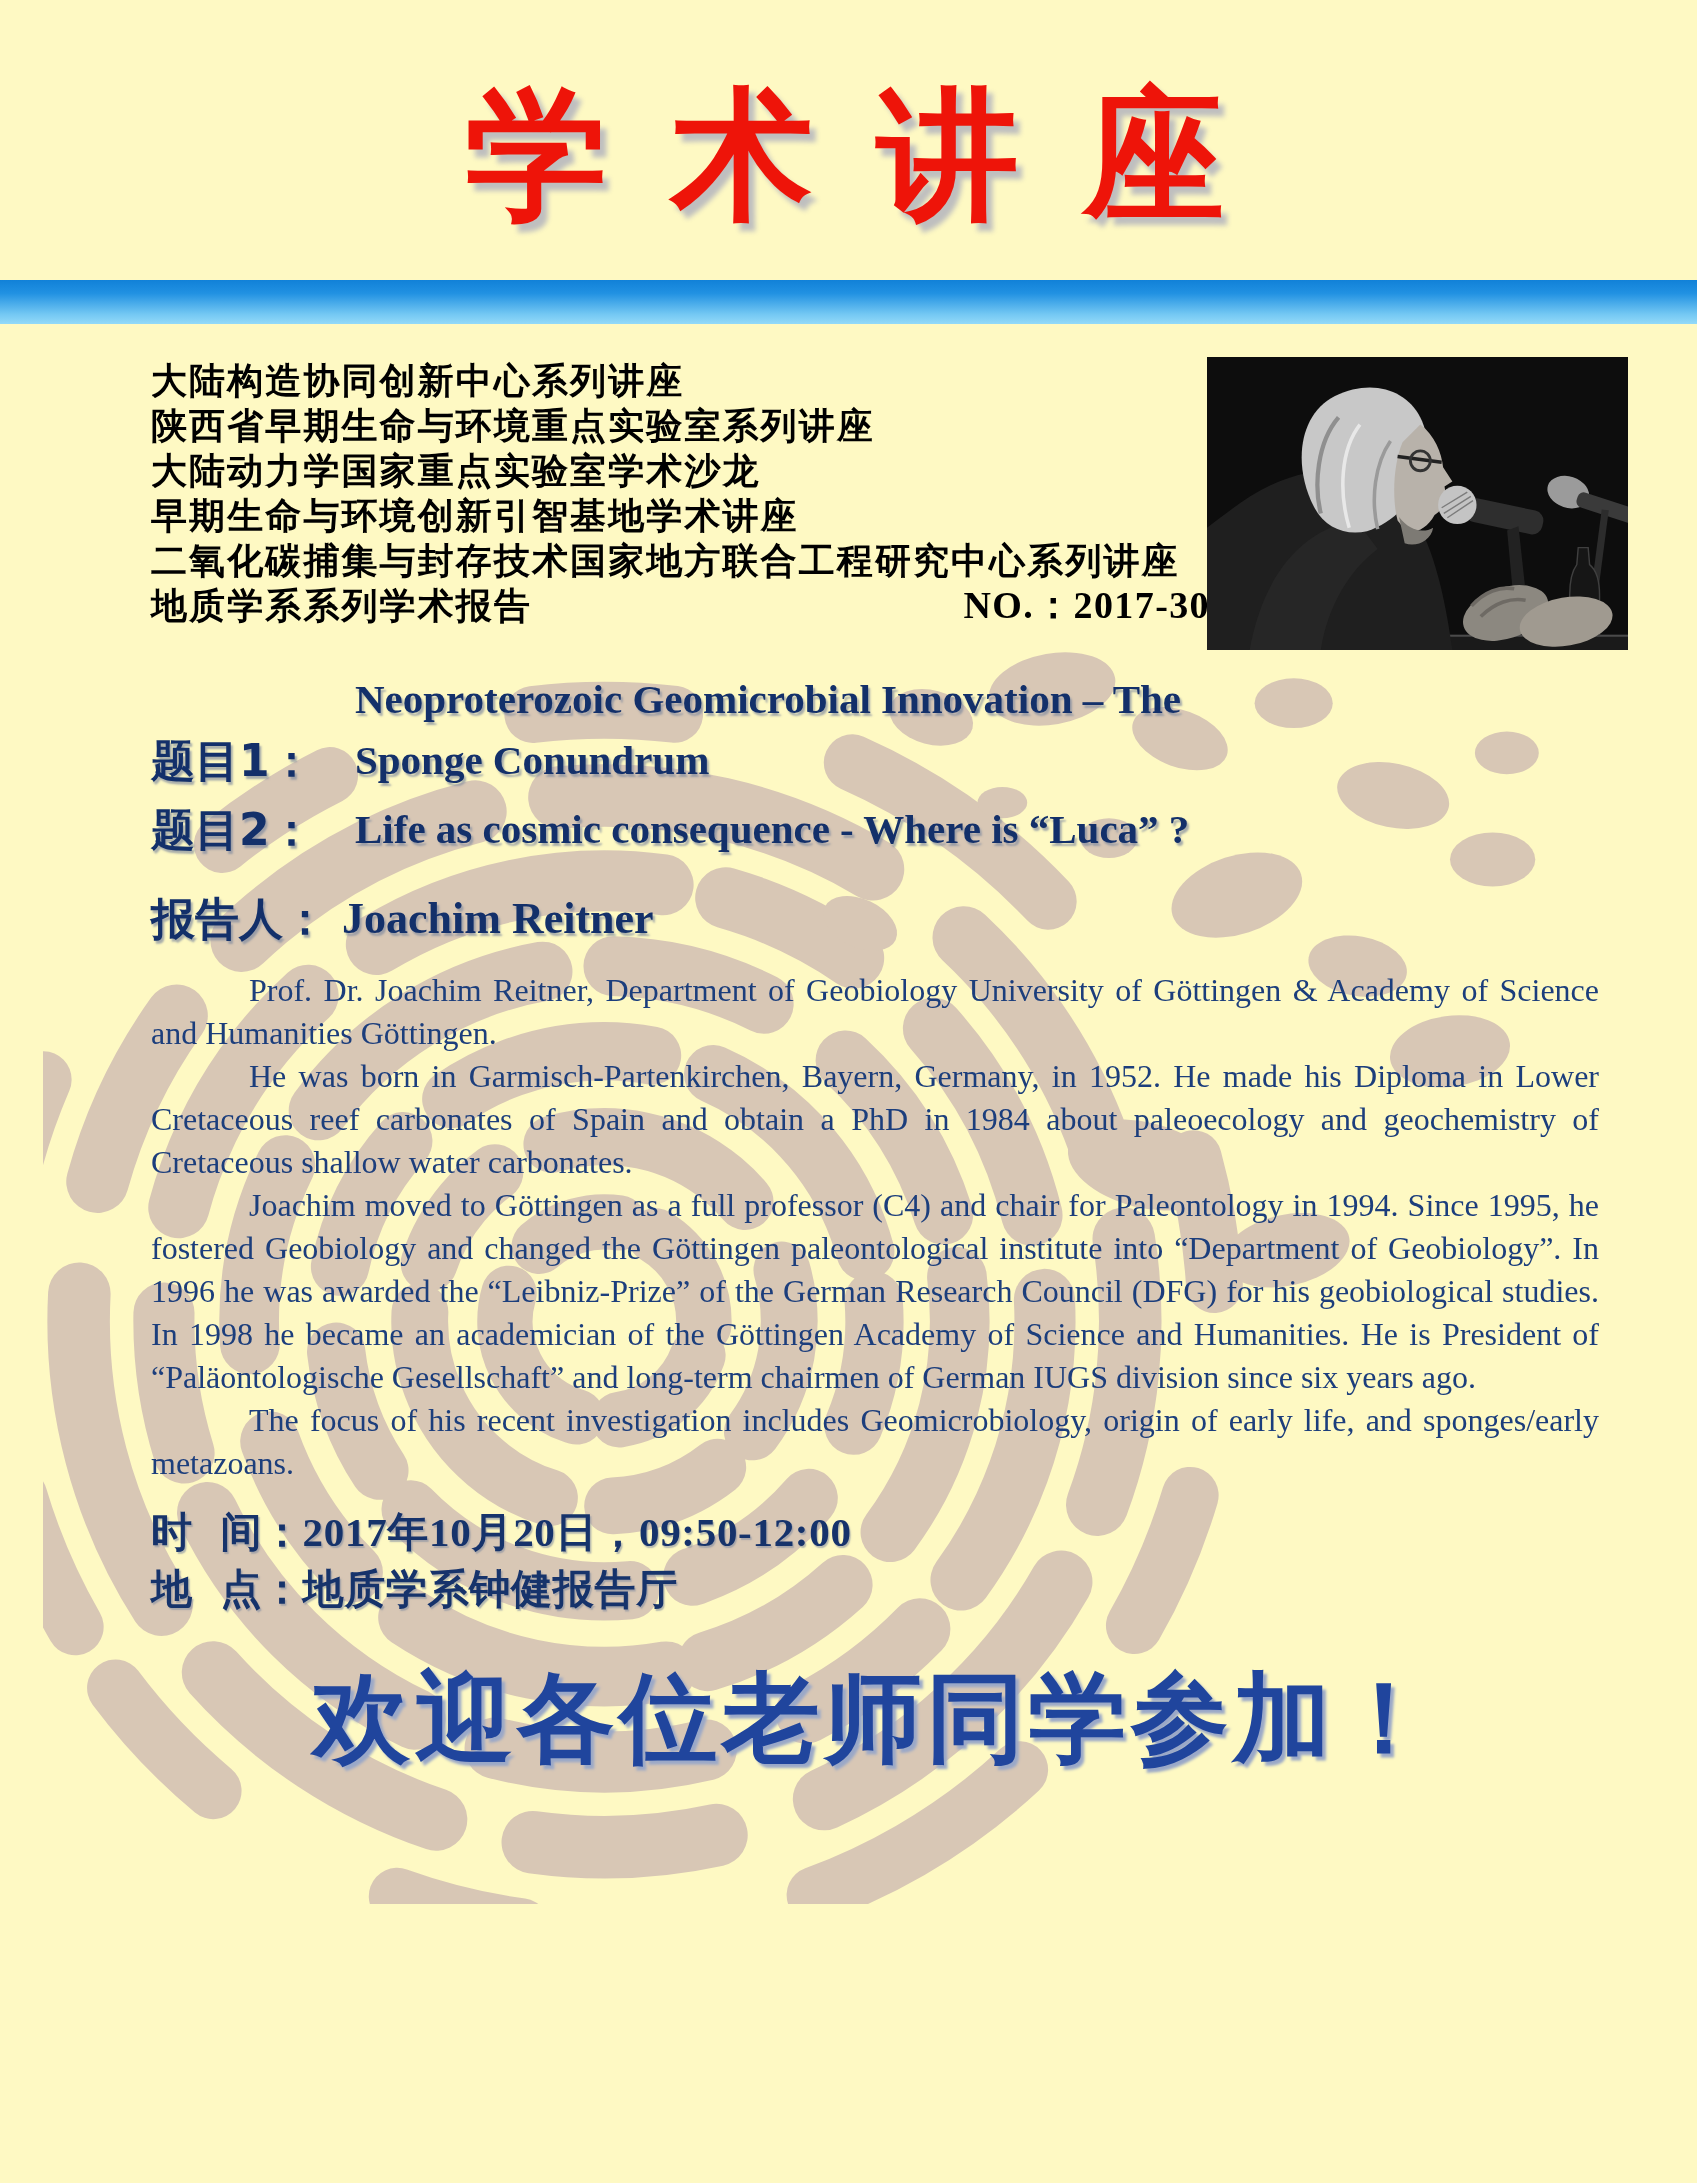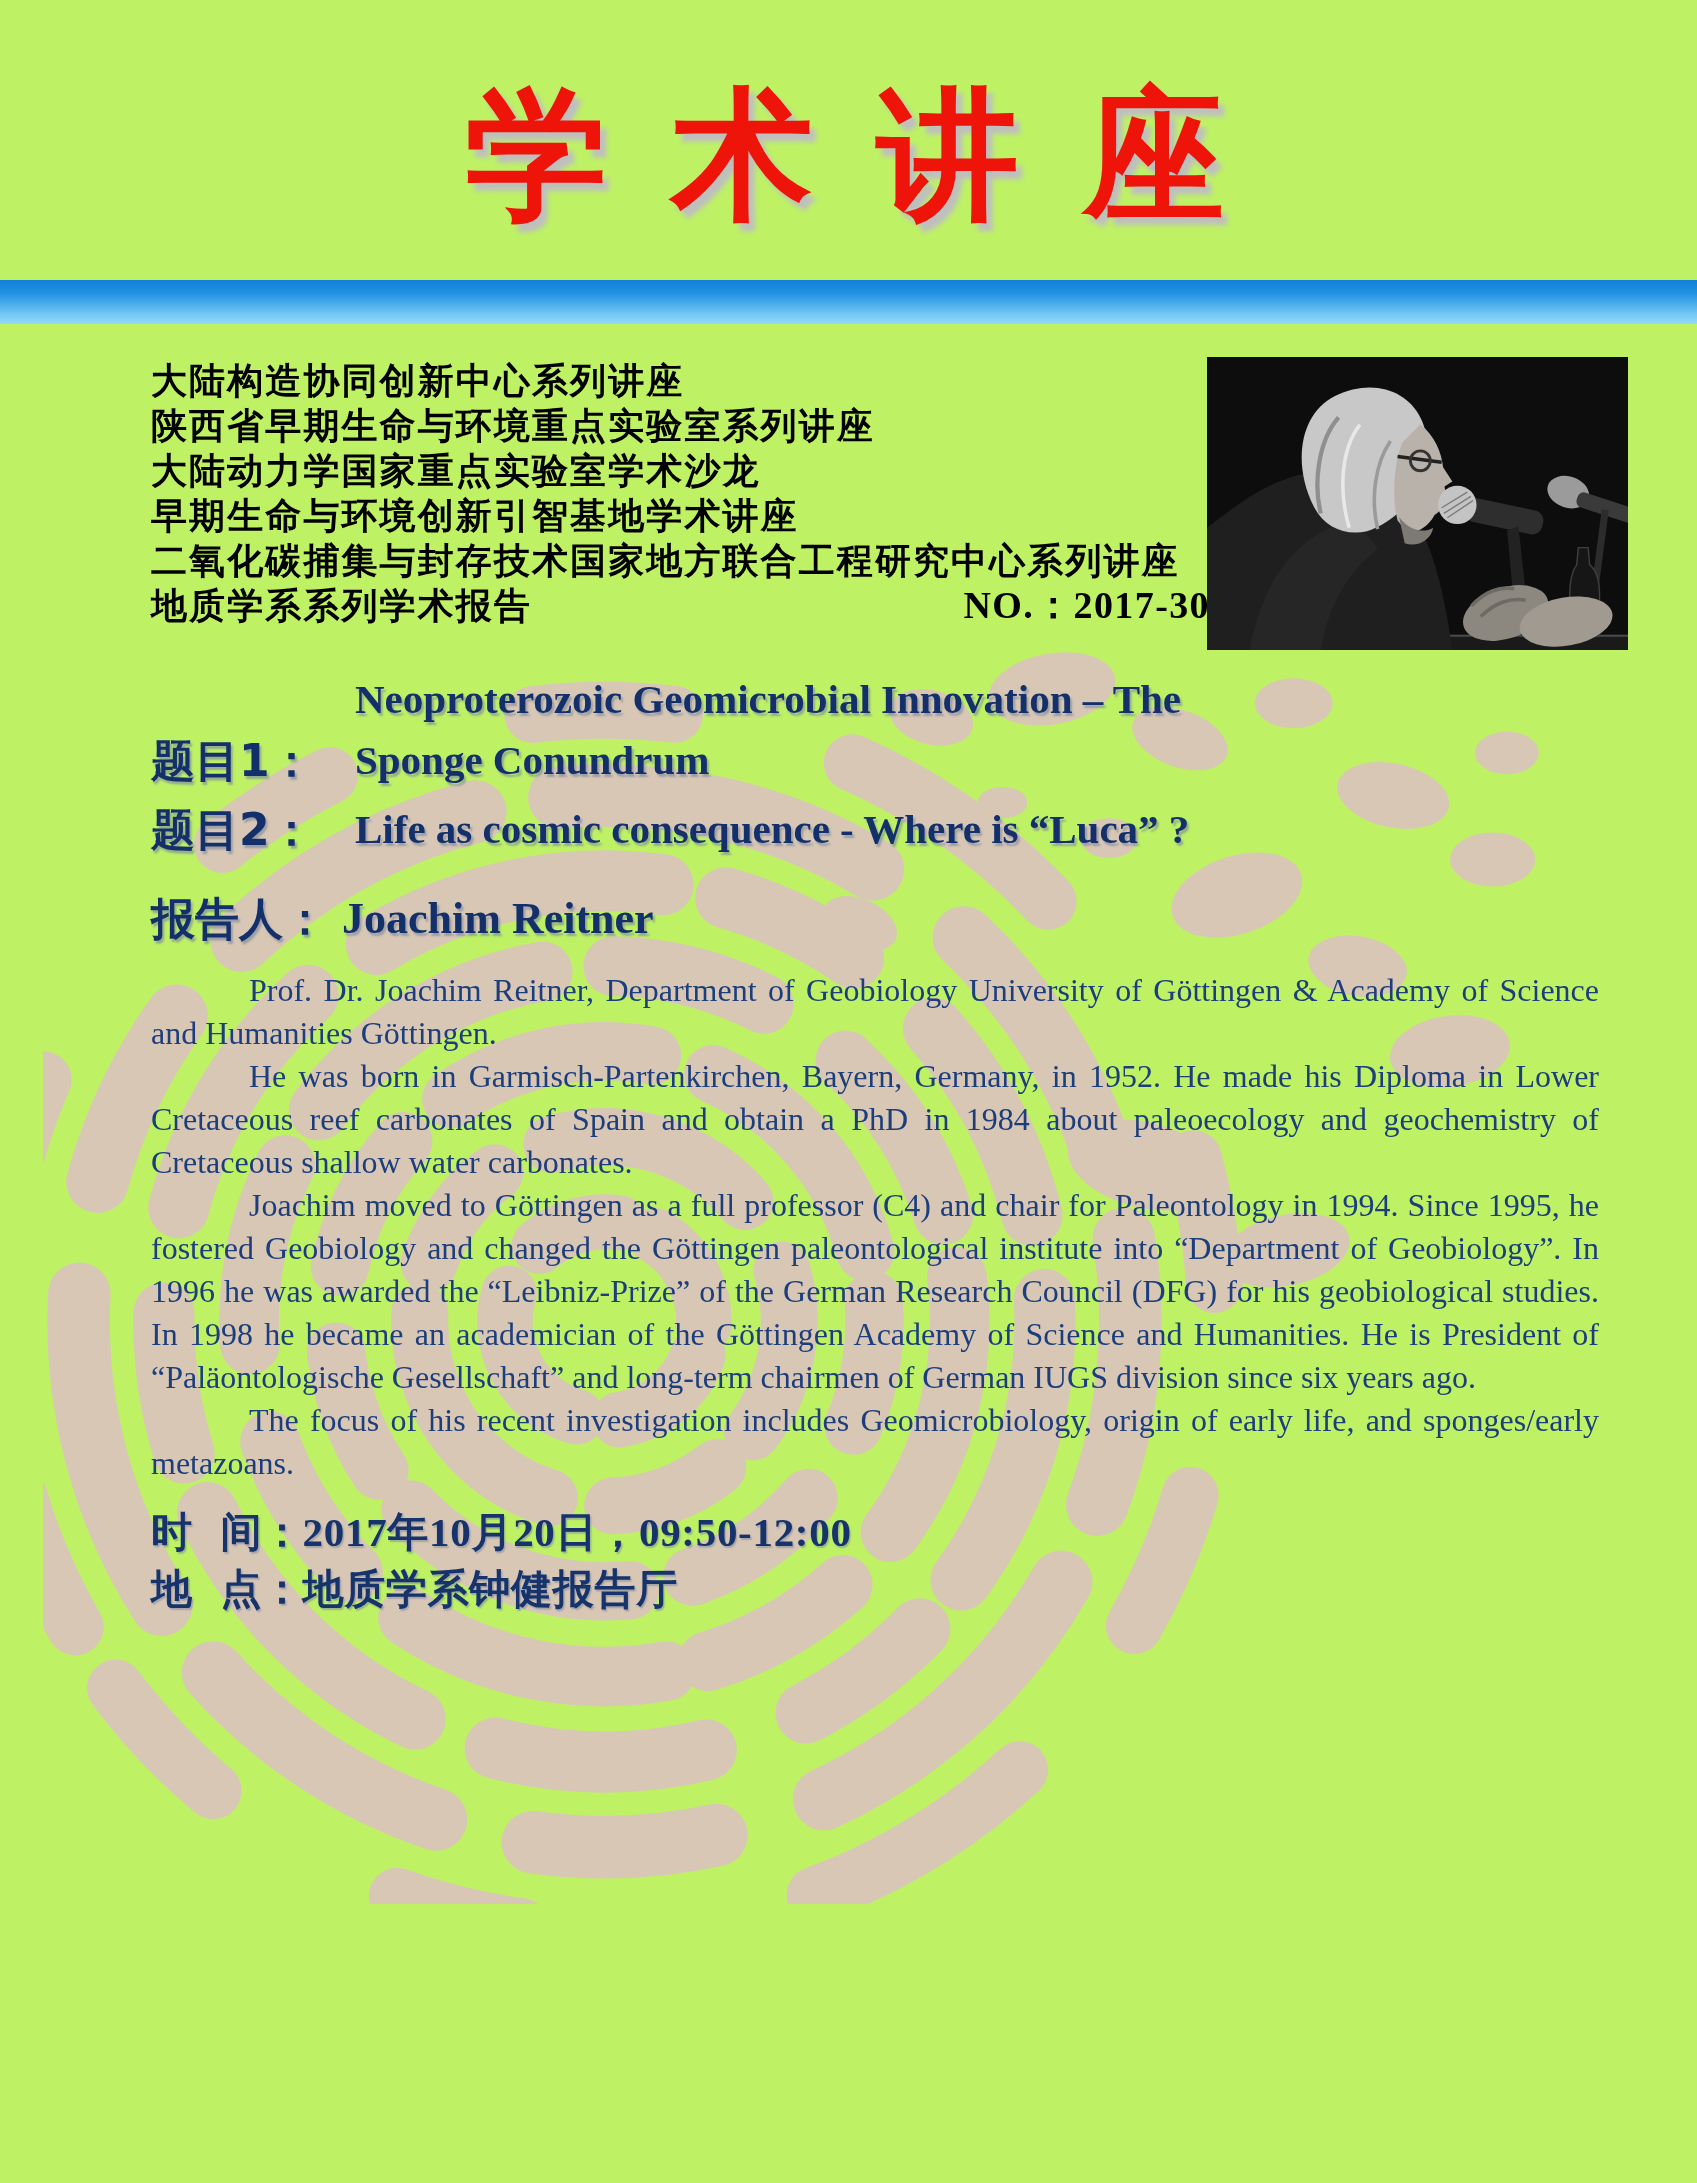--- a/index.html
+++ b/index.html
@@ -1,20 +1,20 @@
 <!DOCTYPE html>
 <html style="font-size:11.4px"><head>
 <meta charset="utf-8">
 <style>
   html,body{margin:0;padding:0;background:#e8e8e8;}
   .page{
     position:relative;
     width:1697px;height:2183px;
     margin:0 auto;
-    background:#bef264;
+    background:#fef9c3;
     overflow:hidden;
     font-family:"Liberation Serif", serif;
   }
   
   .watermark{
     position:absolute;
     left:43px;top:625px;
     width:1535px;height:1279px;
     z-index:0;
   }
@@ -246,16 +246,17 @@
       <div class="info-row">
         <span class="info-label">时  间：</span>
         <span class="info-value">2017年10月20日，09:50-12:00</span>
       </div>
       <div class="info-row">
         <span class="info-label">地  点：</span>
         <span class="info-value">地质学系钟健报告厅</span>
       </div>
     </div>
 
+    <div class="footer-welcome">欢迎各位老师同学参加！</div>
 
   </div>
 </div>
 
 
 </body></html>

